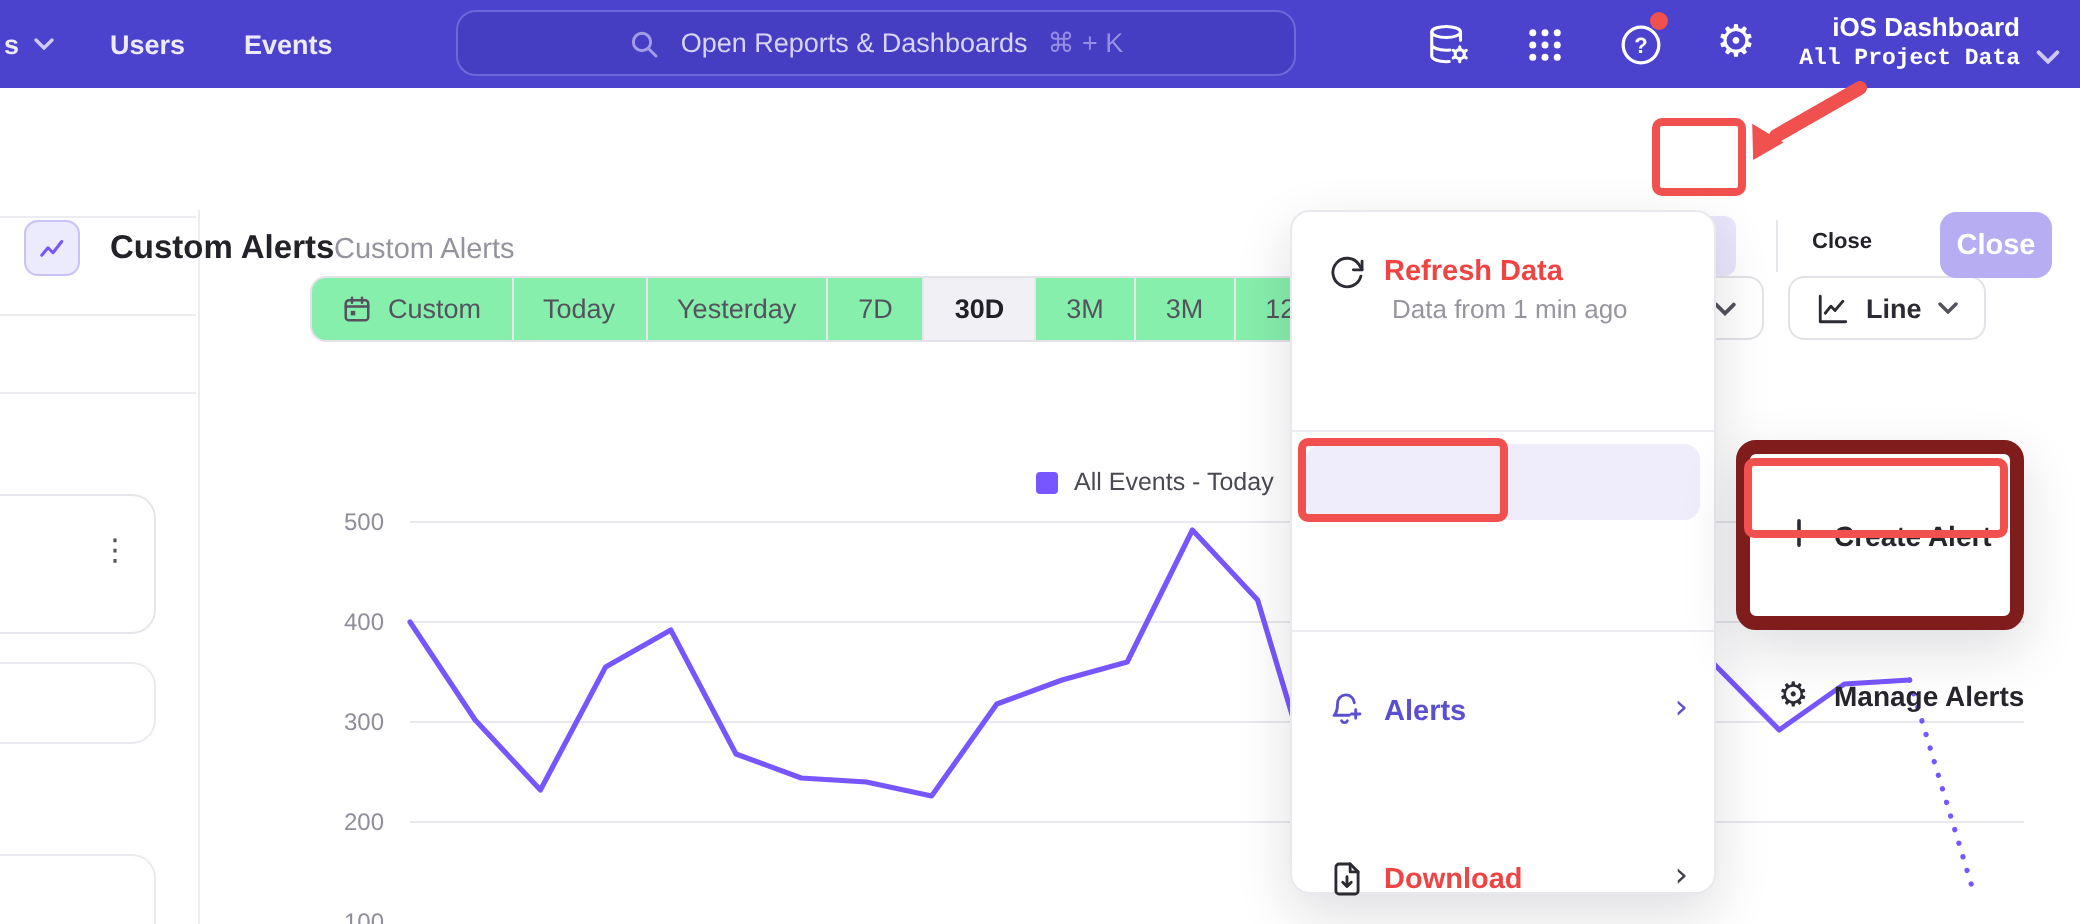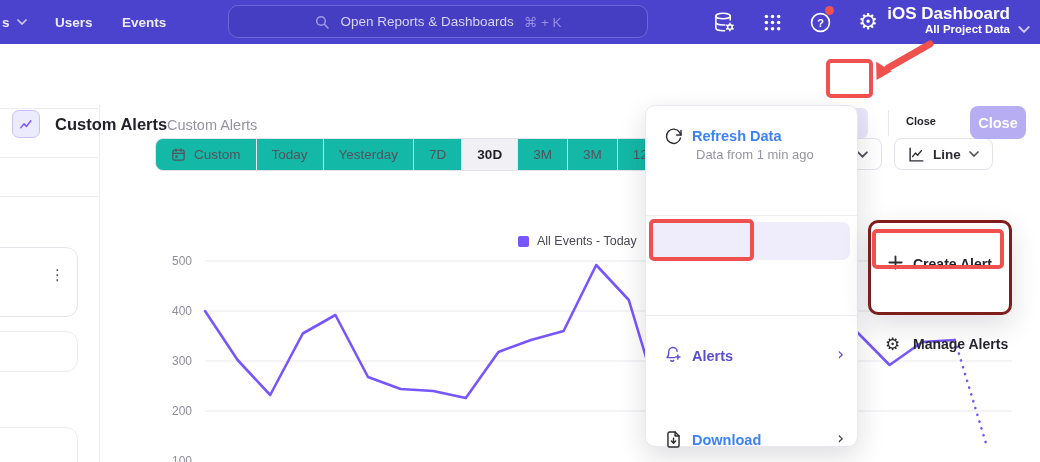--- a/index.html
+++ b/index.html
@@ -9,22 +9,22 @@
 
   
   .topbar { position:absolute; left:0; top:0; width:1040px; height:44px; background:#4b43ce; z-index:5; }
   .nav-item { position:absolute; top:0; height:44px; display:flex; align-items:center; color:#eceafb; font-size:13.5px; font-weight:600; cursor:pointer; }
   .searchbar { position:absolute; left:228px; top:5px; width:420px; height:33px; background:#453dc2; border:1.5px solid #6e67da; border-radius:10px; display:flex; align-items:center; justify-content:center; gap:10px; color:#d7d4f7; font-size:13.5px; font-weight:500; cursor:pointer; }
   .searchbar .shortcut { color:#968ee3; font-weight:500; }
   .tb-icon { position:absolute; top:10px; width:24px; height:24px; color:#fff; display:flex; align-items:center; justify-content:center; cursor:pointer; }
   .tb-gear { font-size:22px; line-height:24px; font-family:"DejaVu Sans",sans-serif; }
   .red-dot { position:absolute; left:825px; top:6px; width:9px; height:9px; border-radius:50%; background:#f0504e; z-index:6; }
   .project { position:absolute; right:30px; top:5px; text-align:right; color:#fff; cursor:pointer; }
-  .project .t { font-size:17px; font-weight:700; line-height:17px; }
-  .project .s { font-size:11.5px; font-weight:700; line-height:15px; }
+  .project .t { font-size:13px; font-weight:700; line-height:17px; }
+  .project .s { font-size:11.5px; font-weight:700; line-height:15px;font-family:Liberation Mono, monospace; }
   .proj-chev { position:absolute; right:10px; top:19px; color:#cfcaf3; }
 
   
   .header { position:absolute; left:0; top:44px; width:916px; height:61px; background:#fff; z-index:4; }
   .report-icon { position:absolute; left:12px; top:66px; width:28px; height:28px; border-radius:7px; background:#eceafd; border:1.5px solid #c9c2f5; display:flex; align-items:center; justify-content:center; color:#7856ff; }
   .page-title { position:absolute; left:55px; top:71px; font-size:16.5px; font-weight:700; color:#232229; }
   .breadcrumb { position:absolute; left:167px; top:73px; font-size:14.5px; color:#95939e; }
   .avatar { position:absolute; left:652px; top:64px; width:30px; height:30px; border-radius:50%; background:#f25767; color:#fff; font-size:12px; font-weight:700; display:flex; align-items:center; justify-content:center; cursor:pointer; }
   .link-btn { position:absolute; left:702px; top:69px; width:22px; height:22px; color:#2f2e36; cursor:pointer; }
   .txt-btn { position:absolute; top:71px; font-size:11px; font-weight:600; color:#232229; cursor:pointer; }
@@ -32,45 +32,45 @@
   .hdr-divider { position:absolute; left:888px; top:66px; width:1px; height:26px; background:#e7e6ec; }
   .save-btn { position:absolute; left:970px; top:62px; width:56px; height:33px; border-radius:8px; background:#b7adf3; color:#fff; font-size:14.5px; font-weight:600; border:none; display:flex; align-items:center; justify-content:center; cursor:pointer; }
 
   
   .lp-vline { position:absolute; left:99px; top:105px; width:1px; height:357px; background:#ececf1; }
   .lp-hline { position:absolute; left:0; width:98px; height:1px; background:#ececf1; }
   .lp-card { position:absolute; left:-28px; width:106px; background:#fff; border:1px solid #e6e5ec; border-radius:12px; }
   .kebab { position:absolute; left:50px; top:266px; font-size:15px; color:#55525e; font-family:"DejaVu Sans",sans-serif; cursor:pointer; z-index:3; }
 
   
-  .seg-ctrl { position:absolute; left:155px; top:138px; height:33px; display:flex; background:#14b8a6; border:1px solid #e3e2e9; border-radius:8px; overflow:hidden; z-index:3; }
+  .seg-ctrl { position:absolute; left:155px; top:138px; height:33px; display:flex; background:#86efac; border:1px solid #e3e2e9; border-radius:8px; overflow:hidden; z-index:3; }
   .seg { display:flex; align-items:center; gap:8px; padding:0 15px; font-size:13.5px; color:#55525e; border-right:1px solid #e7e6ec; cursor:pointer; white-space:nowrap; }
   .seg:last-child { border-right:none; }
   .seg.sel { background:#f1f0f4; color:#211f27; font-weight:700; }
   .pill-btn { position:absolute; height:32px; background:#fff; border:1px solid #e3e2e9; border-radius:8px; display:flex; align-items:center; gap:8px; padding:0 13px; font-size:13.5px; font-weight:600; color:#2c2b33; cursor:pointer; }
   .chev { color:#55525e; display:flex; }
 
   
   #chart-svg { position:absolute; left:0; top:0; z-index:1; }
   .legend { position:absolute; left:518px; top:234px; display:flex; align-items:center; gap:8px; z-index:2; }
   .legend .swatch { width:11px; height:11px; border-radius:2px; }
   .legend .lbl { font-size:12.5px; color:#4a4952; }
 
   
   .menu { position:absolute; left:645px; top:105px; width:213px; height:342px; background:#fff; border:1px solid #e9e8ee; border-radius:10px; box-shadow:0 10px 28px rgba(20,20,43,.14); z-index:20; }
   .m-icon { position:absolute; left:18px; width:19px; height:19px; color:#2c2b33; }
-  .m-label { position:absolute; left:46px; font-size:14.5px; font-weight:600; color:#3b82f6; white-space:nowrap; }
+  .m-label { position:absolute; left:46px; font-size:14.5px; font-weight:600; color:#ef4444; white-space:nowrap; }
   .m-sub { position:absolute; left:50px; font-size:13px; color:#97949f; white-space:nowrap; }
   .m-short { position:absolute; right:14px; font-size:13.5px; color:#5f5d68; }
   .m-div { position:absolute; left:0; width:100%; height:1px; background:#ececf1; }
   .m-row { position:absolute; left:0; width:100%; height:38px; cursor:pointer; }
   .m-hl { position:absolute; left:7px; right:7px; top:116px; height:38px; background:#efedfb; border-radius:8px; }
   .m-chevr { position:absolute; right:13px; font-size:17px; line-height:17px; color:#44434c; font-family:"DejaVu Sans",sans-serif; }
 
-  .submenu { position:absolute; left:868px; top:220px; width:144px; height:95px; background:#fff; border:3px solid #7f1d1d; border-radius:10px; box-shadow:0 10px 28px rgba(20,20,43,.14); z-index:21; }
+  .submenu { position:absolute; left:868px; top:220px; width:144px; height:95px; background:#fff; border:7px solid #7f1d1d; border-radius:10px; box-shadow:0 10px 28px rgba(20,20,43,.14); z-index:21; }
   .sm-label { position:absolute; left:42px; font-size:14px; font-weight:600; color:#26252d; white-space:nowrap; }
   .sm-gear { position:absolute; left:14px; font-size:17px; color:#2c2b33; font-family:"DejaVu Sans",sans-serif; }
 
   
   .anno-box { position:absolute; border:4px solid #f0504e; border-radius:5px; z-index:30; pointer-events:none; }
   .anno-arrow { position:absolute; z-index:31; pointer-events:none; }
 </style>
 </head>
 <body>
 

